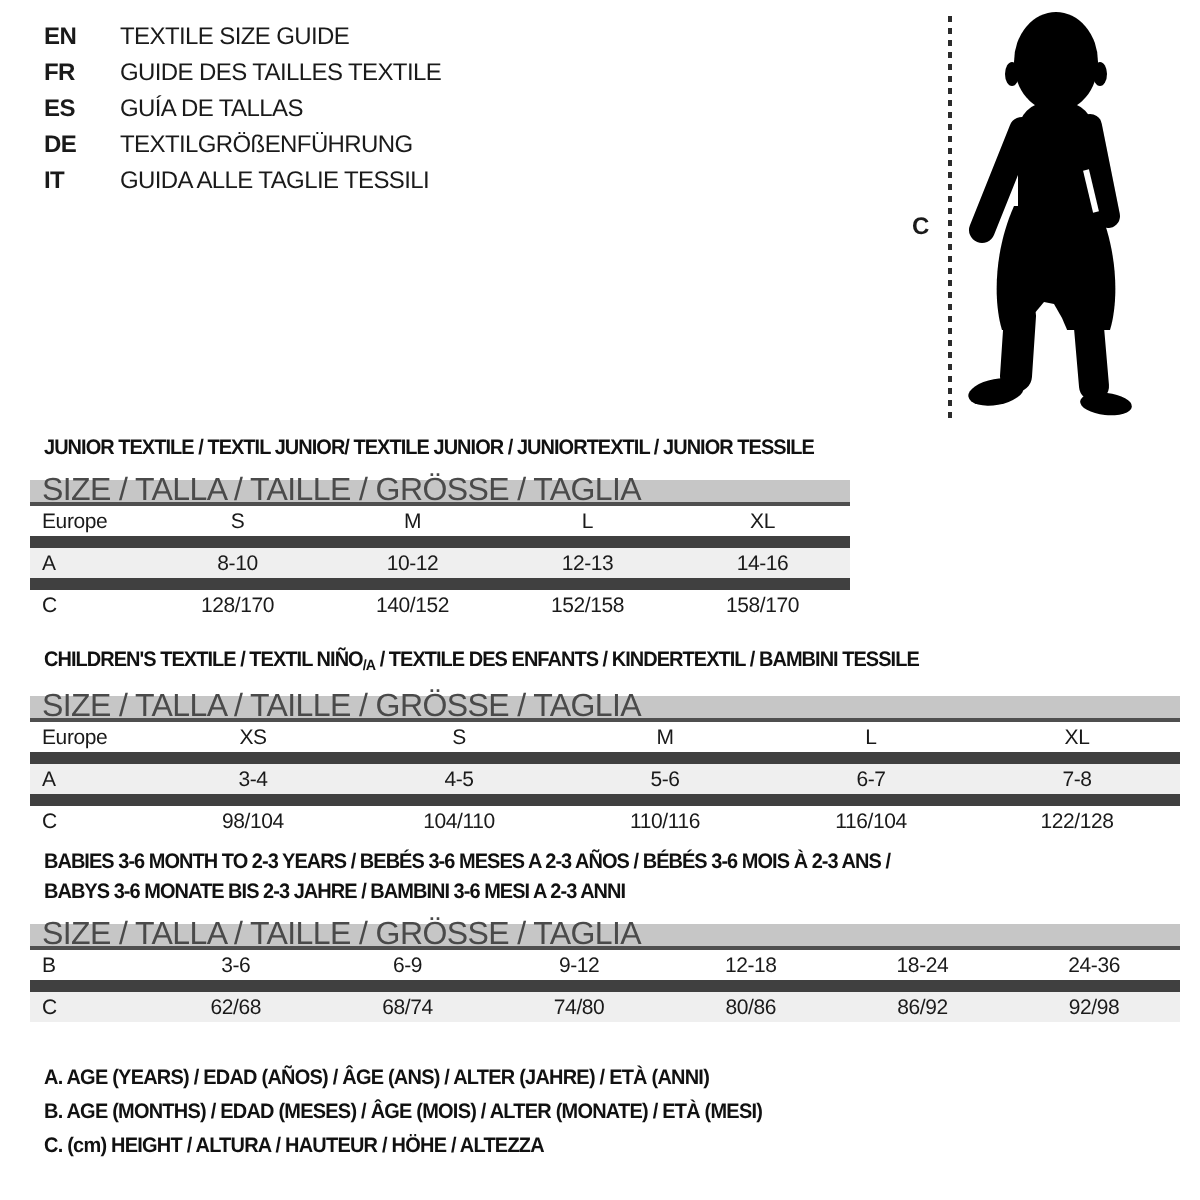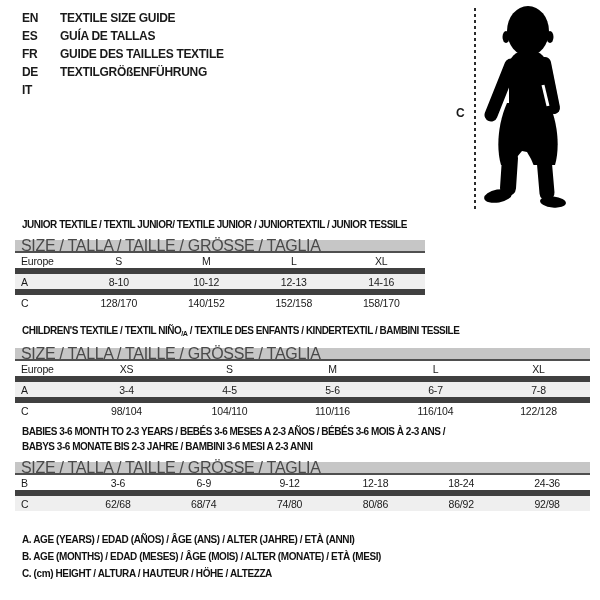--- a/index.html
+++ b/index.html
@@ -4,21 +4,21 @@
 <style>
   html,body{margin:0;padding:0;background:#fff;}
   #page{
     position:relative;width:600px;height:600px;background:#fff;overflow:hidden;
     font-family:"Liberation Sans", sans-serif;color:#1a1a1a;
   }
   
   #lang-list{position:absolute;left:22px;top:9px;}
   .lang-row{display:flex;height:18px;align-items:center;}
   .lang-code{width:38px;font-size:12px;font-weight:bold;letter-spacing:-0.3px;}
-  .lang-title{font-size:12px;font-weight:bold;letter-spacing:-0.3px;white-space:nowrap;}
+  .lang-title{font-size:12px;font-weight:normal;letter-spacing:-0.3px;white-space:nowrap;}
   
   #measure-line{
     position:absolute;left:474px;top:8px;width:2px;height:202px;
     background:repeating-linear-gradient(to bottom,#2b2b2b 0 3px,transparent 3px 6px);
   }
   #measure-label{position:absolute;left:456px;top:106px;font-size:12px;font-weight:bold;}
   #baby-svg{position:absolute;left:483px;top:3px;}
   
   .sec-title{
     position:absolute;left:22px;font-size:10.5px;font-weight:bold;letter-spacing:-0.5px;
@@ -48,33 +48,34 @@
 <body>
 
 <div id="page">
 
   <div id="lang-list">
     <div class="lang-row">
       <span class="lang-code">EN</span>
       <span class="lang-title">TEXTILE SIZE GUIDE</span>
     </div>
     <div class="lang-row">
+      <span class="lang-code">FR</span>
+      <span class="lang-title">GUIDE DES TAILLES TEXTILE</span>
+    </div>
+    <div class="lang-row">
       <span class="lang-code">ES</span>
       <span class="lang-title">GUÍA DE TALLAS</span>
-    </div>
-    <div class="lang-row">
-      <span class="lang-code">FR</span>
-      <span class="lang-title">GUIDE DES TAILLES TEXTILE</span>
     </div>
     <div class="lang-row">
       <span class="lang-code">DE</span>
       <span class="lang-title">TEXTILGRÖßENFÜHRUNG</span>
     </div>
     <div class="lang-row">
       <span class="lang-code">IT</span>
+      <span class="lang-title">GUIDA ALLE TAGLIE TESSILI</span>
     </div>
   </div>
 
   <div id="measure-line"></div>
   <div id="measure-label">C</div>
   <svg id="baby-svg" width="95" height="210" viewBox="0 0 95 210" xmlns="http://www.w3.org/2000/svg">
     <g fill="#000">
       <ellipse cx="23" cy="34" rx="3.5" ry="6"></ellipse>
       <ellipse cx="67" cy="34" rx="3.5" ry="6"></ellipse>
       <ellipse cx="45" cy="28" rx="21" ry="25"></ellipse>

